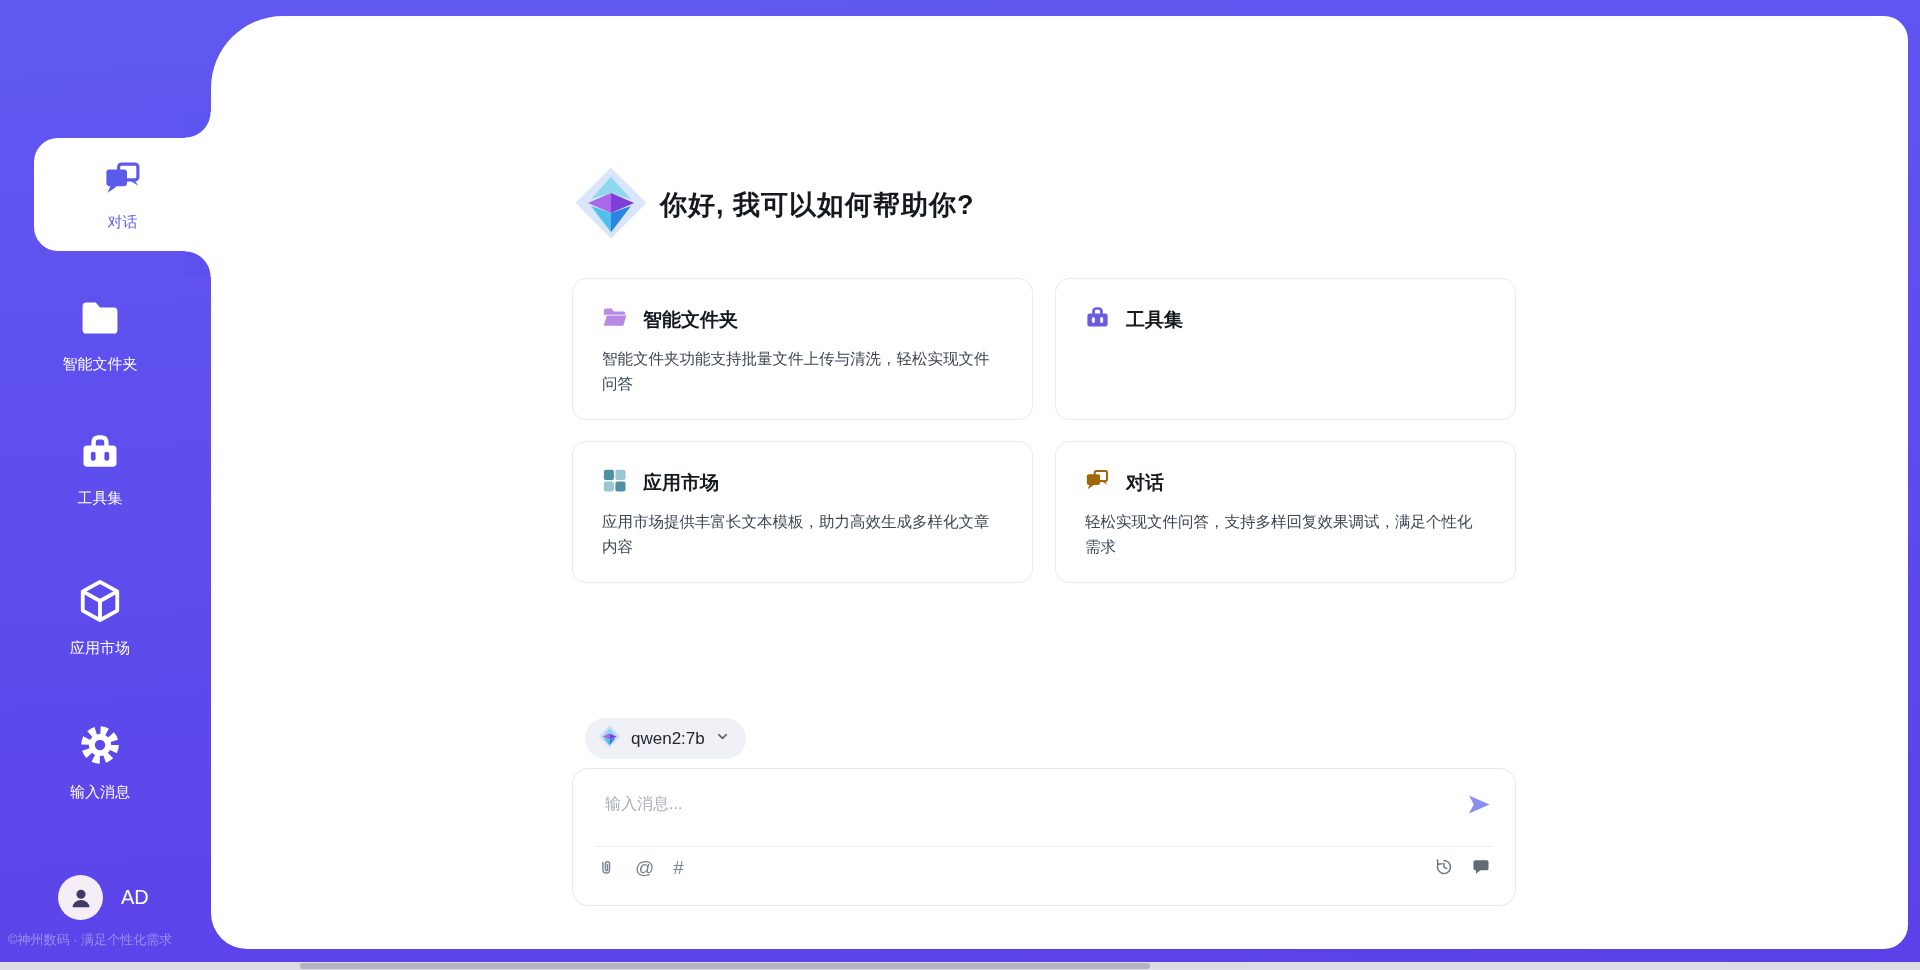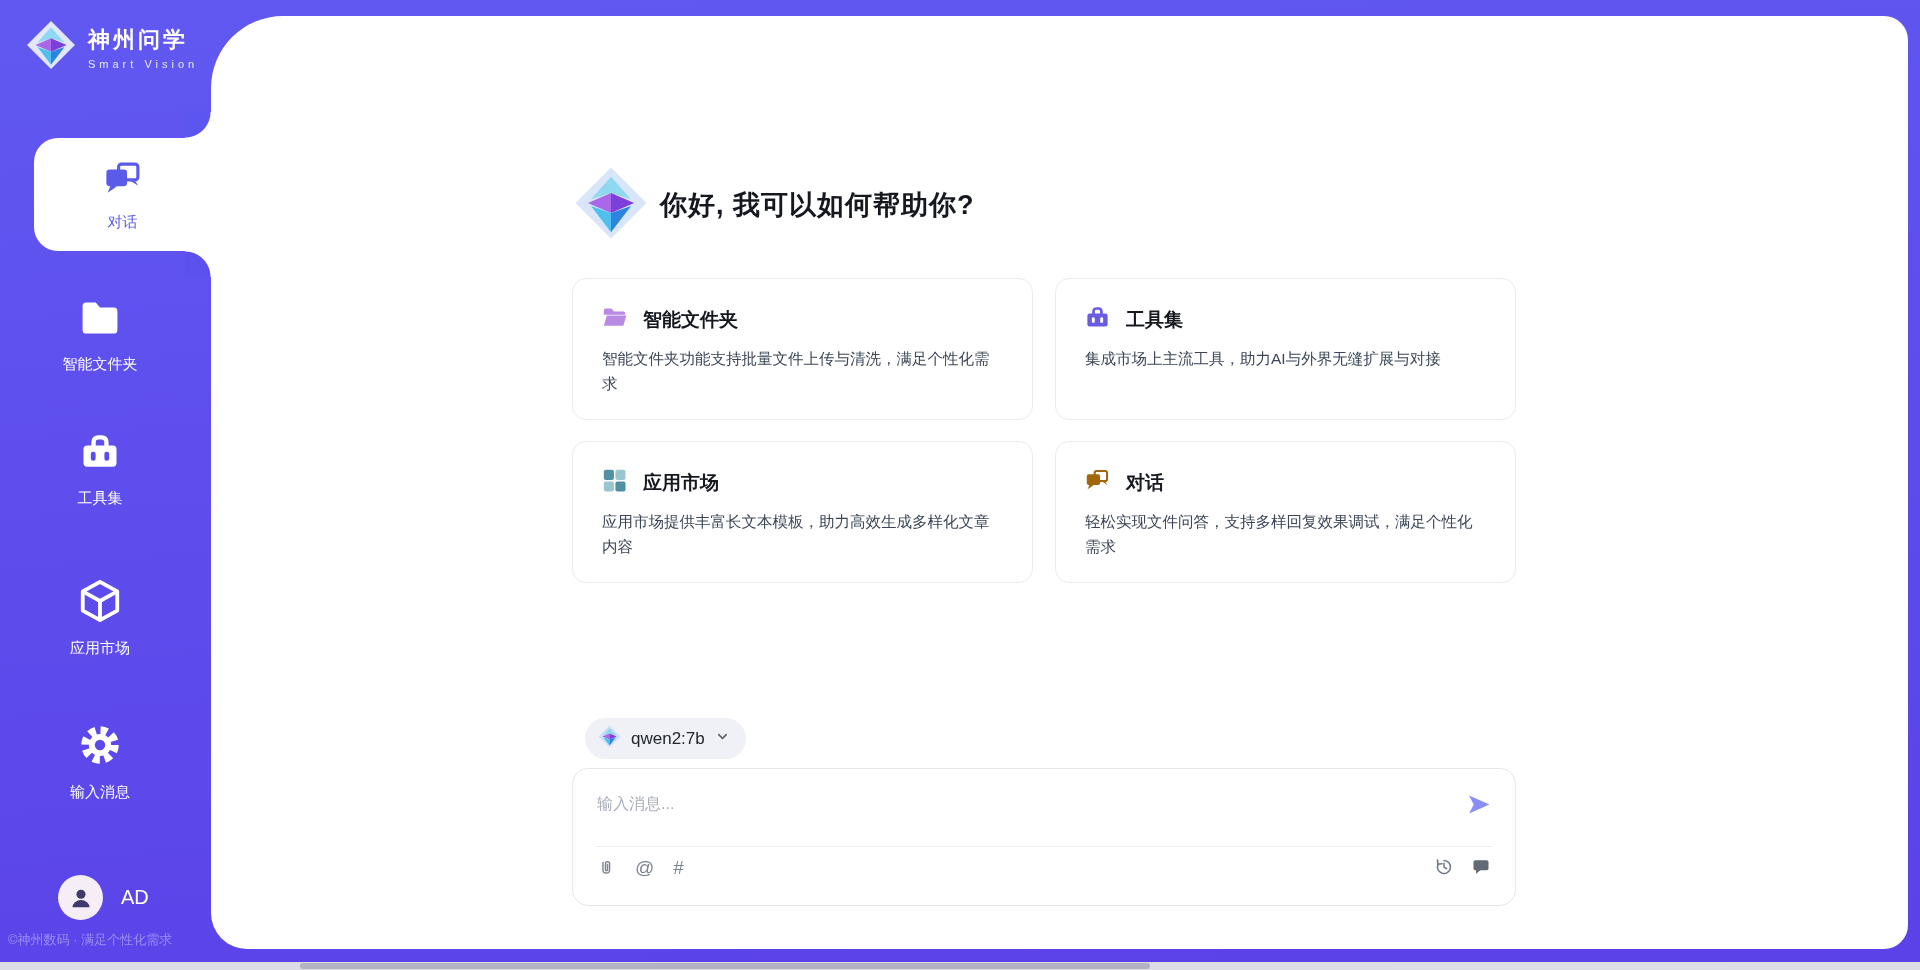--- a/index.html
+++ b/index.html
@@ -56,57 +56,41 @@
   .card-head { display:flex; align-items:center; gap:15px; }
   .card-title { font-size:19px; font-weight:bold; color:#15181f; }
   .card-desc { margin-top:11px; padding-left:1px; font-size:15.5px; line-height:25px; color:#3c4656; }
 
   .model-pill { position:absolute; left:13px; top:702px; height:41px; padding:0 16px 0 13px;
     background:#eff1f6; border-radius:21px; display:flex; align-items:center; gap:10px; cursor:pointer; }
   .model-name { font-size:17px; color:#23272f; }
 
   .composer { position:absolute; left:0; top:752px; width:944px; height:138px;
     border:1px solid #e6e8ee; border-radius:16px; background:#fff; }
-  .composer-input { position:absolute; left:24px; top:20px; width:860px; height:30px;
+  .composer-input { position:absolute; left:32px; top:20px; width:860px; height:30px;
     border:none; outline:none; font-size:16px; color:#0369a1;
     font-family:"Liberation Sans","DejaVu Sans",sans-serif; }
   .composer-input::placeholder { color:#a9aeb9; }
   .send-btn { position:absolute; right:24px; top:24px; width:24px; height:24px; cursor:pointer; }
   .composer-divider { position:absolute; left:22px; right:22px; top:77px; height:1px; background:#edeff3; }
   .composer-tools { position:absolute; left:24px; top:88px; display:flex; align-items:center; gap:19px; }
   .composer-actions { position:absolute; right:24px; top:88px; display:flex; align-items:center; gap:17px; }
   .tool-glyph { font-size:18px; color:#7c8violet493; color:#7c8493; cursor:pointer; }
   .icon-btn { cursor:pointer; display:flex; align-items:center; }
 
   
   .bottom-scrollbar { position:absolute; left:0; bottom:0; width:1920px; height:8px; background:#dcdce4; }
   .bottom-scrollbar .thumb { position:absolute; left:300px; top:1px; width:850px; height:6px;
     background:#b2b2c0; border-radius:3px; }
 </style>
 </head>
 <body>
 
 <div class="sidebar">
 
-  <div class="brand">
-    <span>
-      <svg width="50" height="50" viewBox="0 0 48 48">
-        <polygon points="24,1 47,24 24,47 1,24" fill="#e9effc" opacity="0.95"></polygon>
-        <polygon points="24,7 37,21.5 24,17.5 11,21.5" fill="#8fd9f0"></polygon>
-        <polygon points="9,24 24,17.5 24,30.5" fill="#a968ea"></polygon>
-        <polygon points="24,17.5 39,24 24,30.5" fill="#7c3fd9"></polygon>
-        <polygon points="11,26 24,30.5 24,43" fill="#4fc0ee"></polygon>
-        <polygon points="24,30.5 37,26 24,43" fill="#2b84e0"></polygon>
-      </svg>
-    </span>
-    <span class="brand-text">
-      <div class="cn">神州问学</div>
-      <div class="en">Smart Vision</div>
-    </span>
-  </div>
 
   <div class="fillet top"></div>
   <div class="fillet bottom"></div>
   <div class="active-tab">
     <span>
       <svg width="42" height="42" viewBox="0 0 24 24">
         <rect x="9.5" y="3.5" width="11" height="9" rx="1.6" fill="none" stroke="#5b5bea" stroke-width="1.8"></rect>
         <path d="M18.5,12.5 l2.3,3.4 -5.3,-3.4" fill="#5b5bea"></path>
         <rect x="2.5" y="6.5" width="11.8" height="9.6" rx="1.8" fill="#5b5bea"></rect>
         <path d="M5,15.5 l-1.8,4.3 5.3,-3.5 z" fill="#5b5bea"></path>
@@ -193,36 +177,35 @@
       <div class="card">
         <div class="card-head">
           <span>
             <svg width="27" height="27" viewBox="0 0 24 24">
               <path d="M2.5,5.8 a1.8,1.8 0 0 1 1.8,-1.8 h5 l2.2,2.6 h8.2 a1.8,1.8 0 0 1 1.8,1.8 v1.1 h-19 z" fill="#b98ae4"></path>
               <polygon points="2.5,19.3 5.2,10.3 22.6,10.3 19.8,19.3" fill="#b98ae4"></polygon>
             </svg>
           </span>
           <span class="card-title">智能文件夹</span>
         </div>
-        <div class="card-desc">智能文件夹功能支持批量文件上传与清洗，满足个性化需求</div>
+        <div class="card-desc">智能文件夹功能支持批量文件上传与清洗，轻松实现文件问答</div>
       </div>
 
       <div class="card">
         <div class="card-head">
           <span>
             <svg width="27" height="27" viewBox="0 0 24 24">
               <path d="M8.5,8.5 V6.5 a2.5,2.5 0 0 1 2.5,-2.5 h2 a2.5,2.5 0 0 1 2.5,2.5 v2" fill="none" stroke="#6a5be0" stroke-width="2.4" stroke-linecap="round"></path>
               <rect x="3" y="8.5" width="18" height="11.5" rx="2" fill="#6a5be0"></rect>
               <rect x="7" y="11.8" width="2.6" height="5" rx="1.2" fill="#ffffff"></rect>
               <rect x="14.4" y="11.8" width="2.6" height="5" rx="1.2" fill="#ffffff"></rect>
             </svg>
           </span>
           <span class="card-title">工具集</span>
         </div>
-        <div class="card-desc">集成市场上主流工具，助力AI与外界无缝扩展与对接</div>
       </div>
 
       <div class="card">
         <div class="card-head">
           <span>
             <svg width="27" height="27" viewBox="0 0 24 24">
               <rect x="2.5" y="2.5" width="9" height="9" rx="1.8" fill="#4f90a3"></rect>
               <rect x="12.8" y="2.5" width="9" height="9" rx="1.8" fill="#9ac6d0"></rect>
               <rect x="2.5" y="12.8" width="9" height="9" rx="1.8" fill="#9ac6d0"></rect>
               <rect x="12.8" y="12.8" width="9" height="9" rx="1.8" fill="#4f90a3"></rect>

